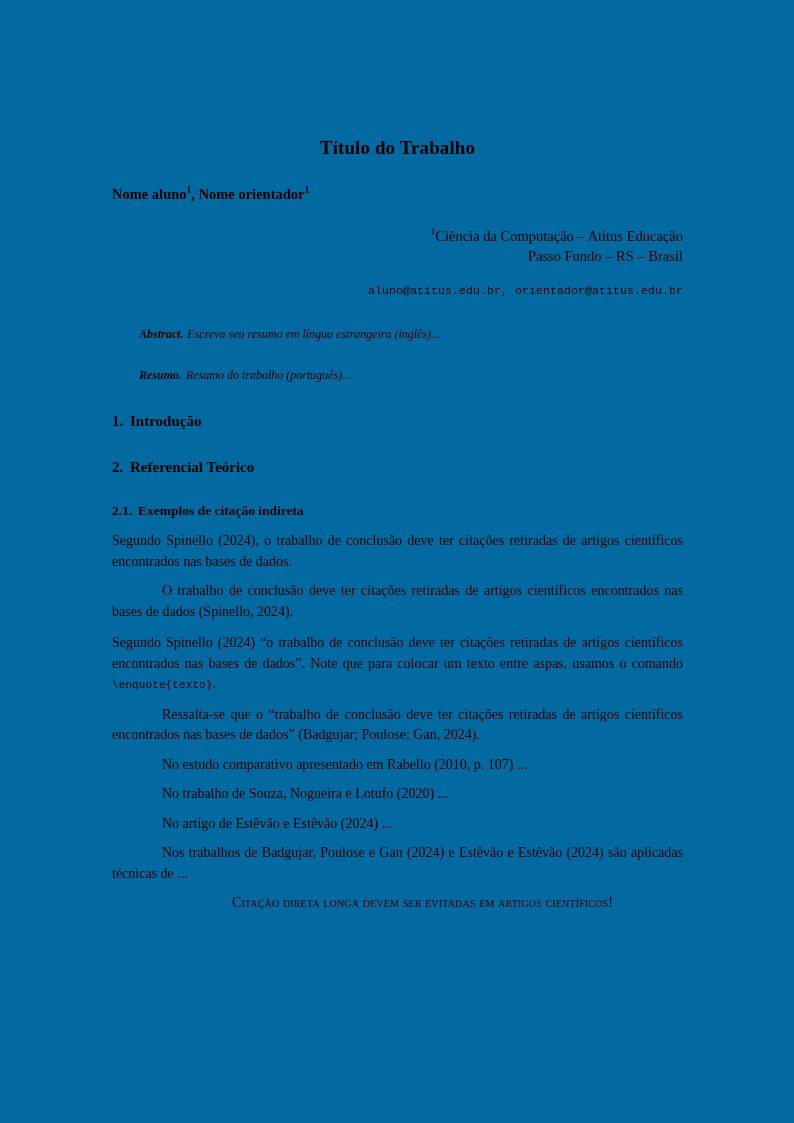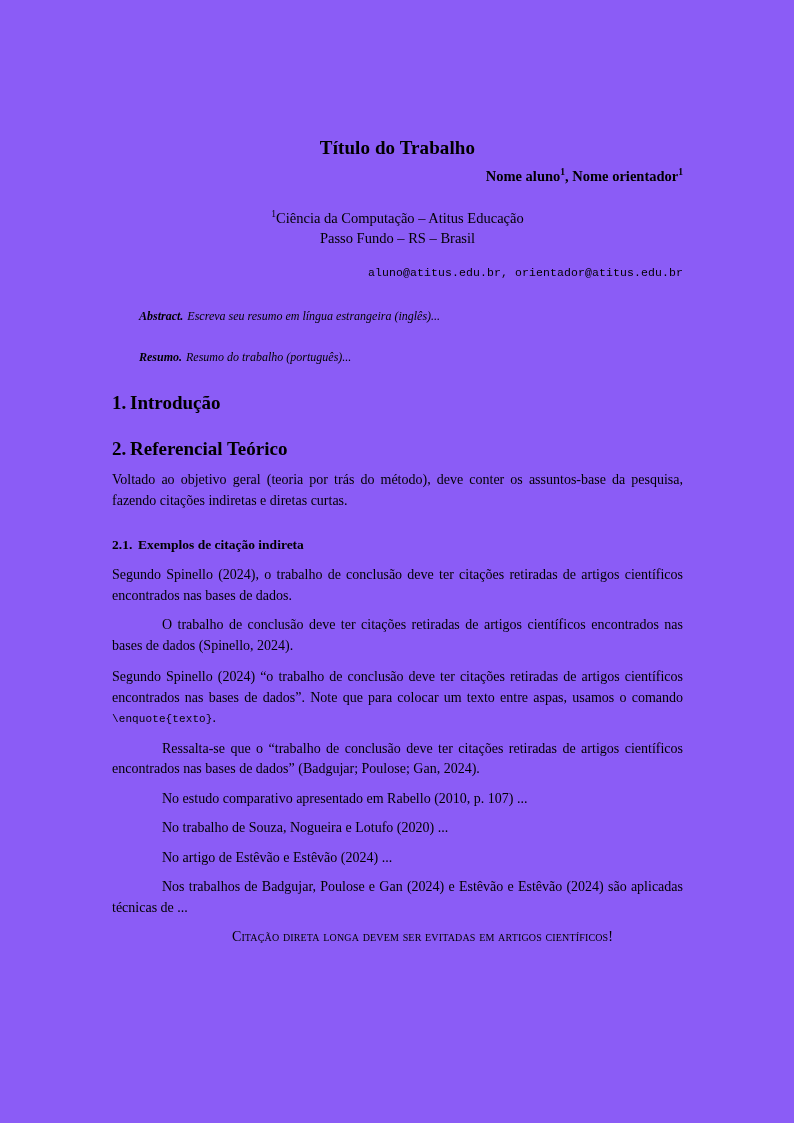--- a/index.html
+++ b/index.html
@@ -9,21 +9,21 @@
   }
   body {
     font-family: "Liberation Serif", "DejaVu Serif", serif;
     color: #000000;
     -webkit-font-smoothing: antialiased;
   }
   .page {
     position: relative;
     width: 794px;
     height: 1123px;
-    background: #8b5cf6;
+    background: #0369a1;
     margin: 0 auto;
     overflow: hidden;
     box-sizing: border-box;
   }
   .content {
     position: absolute;
     left: 112px;
     top: 0;
     width: 571px;
   }
@@ -31,29 +31,29 @@
   
   .title {
     margin-top: 136px;
     text-align: center;
     font-weight: bold;
     font-size: 19px;
     line-height: 24px;
     letter-spacing: 0.1px;
   }
   .authors {
-    margin-top: 7px;
-    text-align: right;
+    margin-top: 25px;
+    text-align: left;
     font-weight: bold;
     font-size: 14.5px;
     line-height: 19px;
   }
   .affiliation {
     margin-top: 22px;
-    text-align: center;
+    text-align: right;
     font-size: 14.5px;
     line-height: 20px;
   }
   .emails {
     margin-top: 17px;
     text-align: right;
     font-family: "Liberation Mono", "DejaVu Sans Mono", monospace;
     font-size: 11.5px;
     line-height: 16px;
     letter-spacing: 0.1px;
@@ -78,21 +78,21 @@
     margin: 0 0 22px 0;
   }
   .abstract-block .para .lead {
     font-weight: bold;
     font-style: italic;
     padding-right: 4px;
   }
 
   
   h2.section {
-    font-size: 19px;
+    font-size: 15px;
     font-weight: bold;
     line-height: 20px;
     margin: 26px 0 0 0;
   }
   h2.section .num {
     display: inline-block;
     min-width: 18px;
   }
   h3.subsection {
     font-size: 13.5px;
@@ -166,21 +166,20 @@
       </p>
     </div>
 
     <h2 class="section">
       <span class="num">1.</span><span>Introdução</span>
     </h2>
 
     <h2 class="section">
       <span class="num">2.</span><span>Referencial Teórico</span>
     </h2>
-    <p class="body">Voltado ao objetivo geral (teoria por trás do método), deve conter os assuntos-base da pesquisa, fazendo citações indiretas e diretas curtas.</p>
 
     <h3 class="subsection">
       <span class="num">2.1.</span><span>Exemplos de citação indireta</span>
     </h3>
     <p class="body">Segundo Spinello (2024), o trabalho de conclusão deve ter citações retiradas de artigos científicos encontrados nas bases de dados.</p>
     <p class="body indent">O trabalho de conclusão deve ter citações retiradas de artigos científicos encontrados nas bases de dados (Spinello, 2024).</p>
 
     <p class="body"><span>Segundo Spinello (2024) “o trabalho de conclusão deve ter citações retiradas de artigos científicos encontrados nas bases de dados”. Note que para colocar um texto entre aspas, usamos o comando </span><code class="tt">\enquote{texto}</code><span>.</span></p>
     <p class="body indent">Ressalta-se que o “trabalho de conclusão deve ter citações retiradas de artigos científicos encontrados nas bases de dados” (Badgujar; Poulose; Gan, 2024).</p>
     <p class="body indent tight nojust">No estudo comparativo apresentado em Rabello (2010, p. 107) ...</p>

